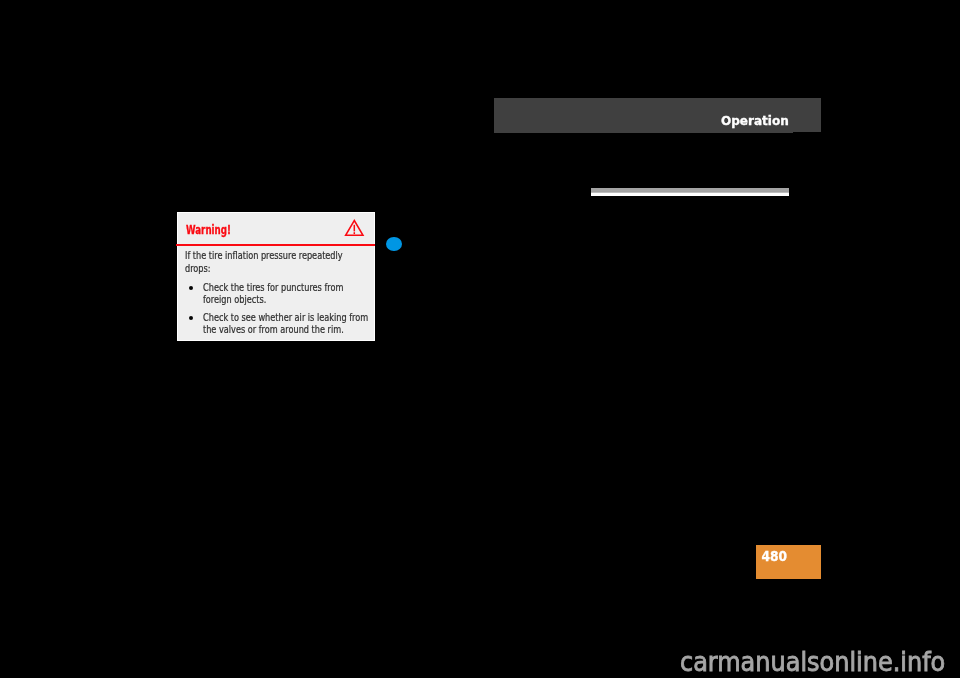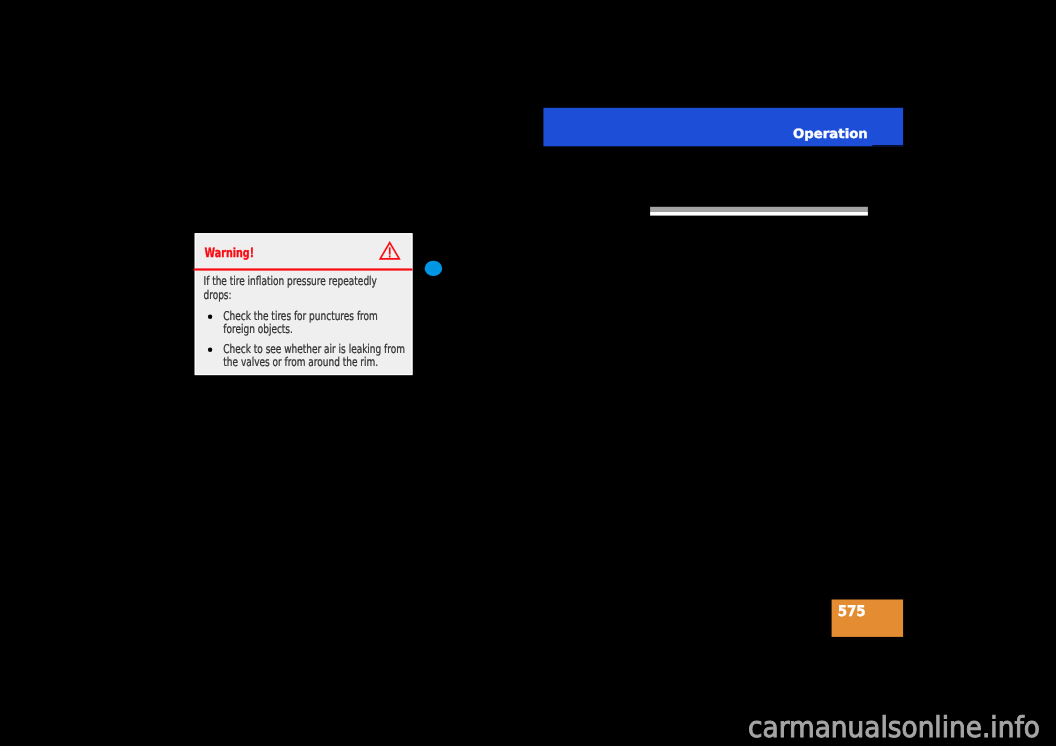--- a/index.html
+++ b/index.html
@@ -8,21 +8,21 @@
     background:#000000; overflow:hidden;
     font-family:"DejaVu Sans", sans-serif;
     font-stretch:condensed;
     -webkit-font-smoothing:antialiased;
   }
   .page { position:absolute; left:0; top:0; width:960px; height:678px; }
 
   
   .section-bar {
     position:absolute; left:493.8px; top:97.7px; width:327.3px; height:35.0px;
-    background:#1d4ed8;
+    background:#404040;
   }
   .section-bar .label {
     position:absolute; left:227.5px; top:16.6px;
     color:#ffffff; font-weight:bold; font-size:11.8px;
     -webkit-text-stroke:0.3px #ffffff;
     transform:scaleX(1.135); transform-origin:left top;
     white-space:nowrap;
   }
 
   .section-bar-notch {
@@ -128,18 +128,18 @@
       <div class="tx" style="left:25.4px; top:80.5px;">foreign objects.</div>
       <span class="bullet" style="left:11px; top:103px;"></span>
       <div class="tx" style="left:25.4px; top:98px;">Check to see whether air is leaking from</div>
       <div class="tx" style="left:25.4px; top:110px;">the valves or from around the rim.</div>
     </div>
   </div>
 
   <div class="blue-dot"></div>
 
   <div class="page-num">
-    <span>575</span>
+    <span>480</span>
   </div>
 
   <div class="watermark">carmanualsonline.info</div>
 
 </div>
 
 </body></html>

